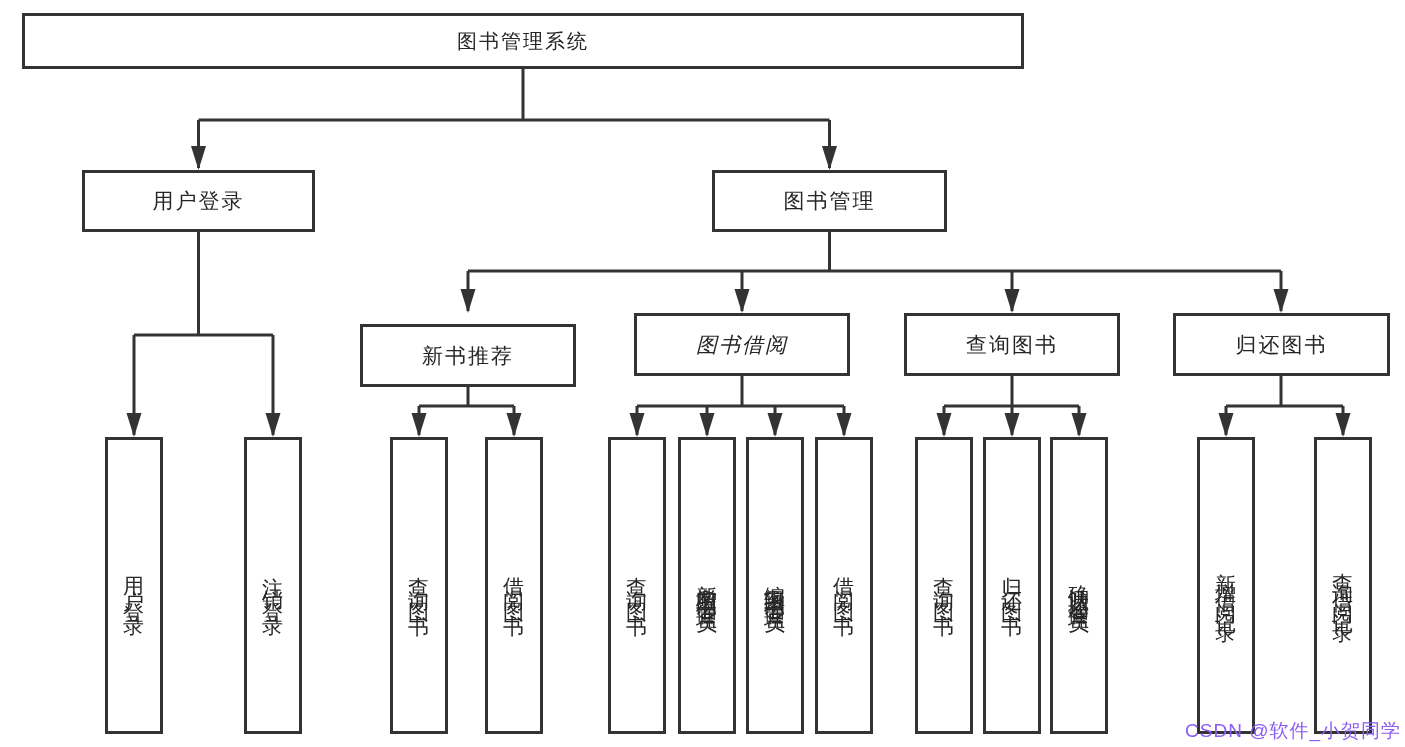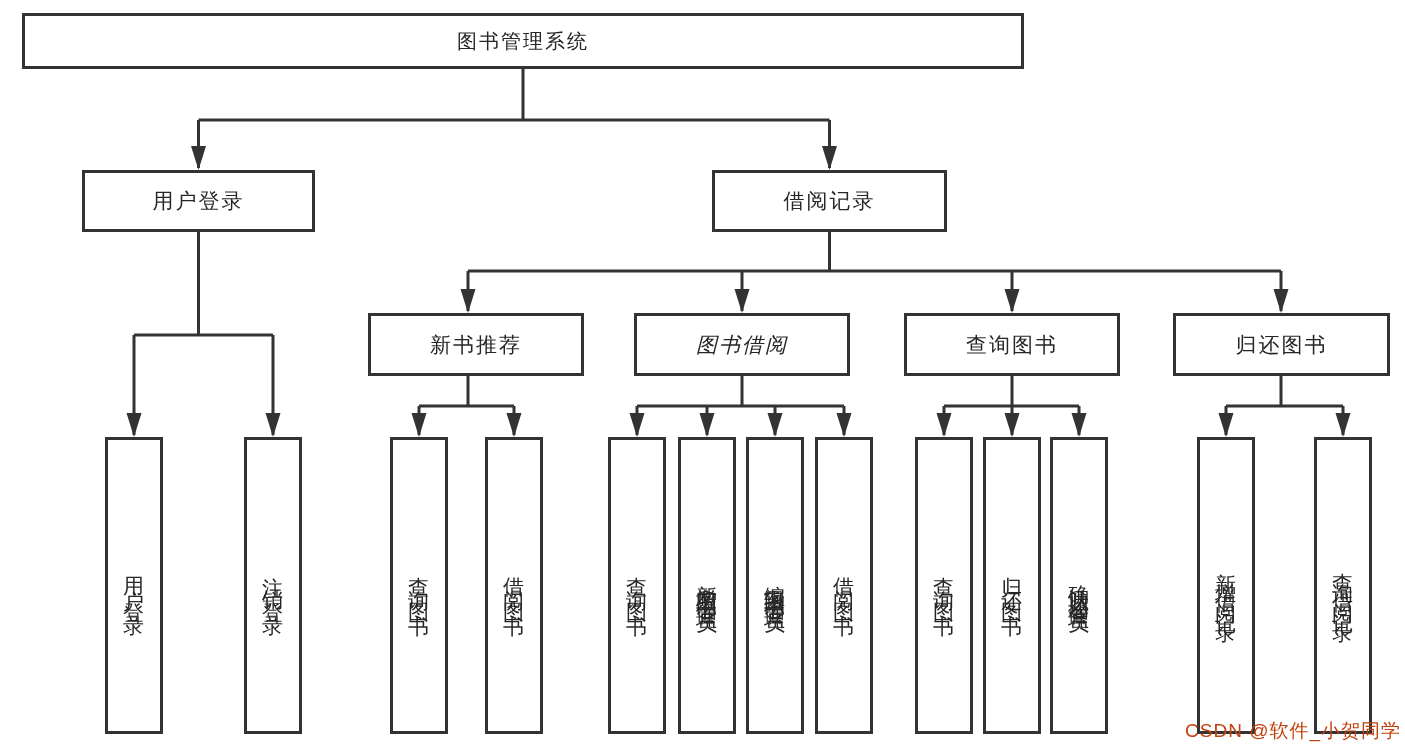--- a/index.html
+++ b/index.html
@@ -40,21 +40,21 @@
     line-height: 1;
   }
   .ls4 { letter-spacing: 13px; }
   .ls6 { letter-spacing: 10px; }
   .ls9 { letter-spacing: 4px; }
   .watermark {
     position: absolute;
     right: 4px;
     bottom: 3px;
     font-size: 19px;
-    color: #c2410c;
+    color: #8b5cf6;
     letter-spacing: 1px;
     white-space: nowrap;
   }
 </style>
 </head>
 <body>
 
 <div class="canvas">
 
   <svg class="connectors" viewBox="0 0 1405 747" xmlns="http://www.w3.org/2000/svg">
@@ -113,24 +113,24 @@
   </svg>
 
   <div class="node h root" style="left:22px; top:13px; width:1002px; height:56px;">
     <span>图书管理系统</span>
   </div>
 
   <div class="node h" style="left:82px; top:170px; width:233px; height:62px;">
     <span>用户登录</span>
   </div>
   <div class="node h" style="left:712px; top:170px; width:235px; height:62px;">
-    <span>借阅记录</span>
+    <span>图书管理</span>
   </div>
 
-  <div class="node h" style="left:360px; top:313px; width:216px; height:63px;margin-left:8px;">
+  <div class="node h" style="left:360px; top:324px; width:216px; height:63px;">
     <span>新书推荐</span>
   </div>
   <div class="node h" style="left:634px; top:313px; width:216px; height:63px;font-style:italic;">
     <span>图书借阅</span>
   </div>
   <div class="node h" style="left:904px; top:313px; width:216px; height:63px;">
     <span>查询图书</span>
   </div>
   <div class="node h" style="left:1173px; top:313px; width:217px; height:63px;">
     <span>归还图书</span>

